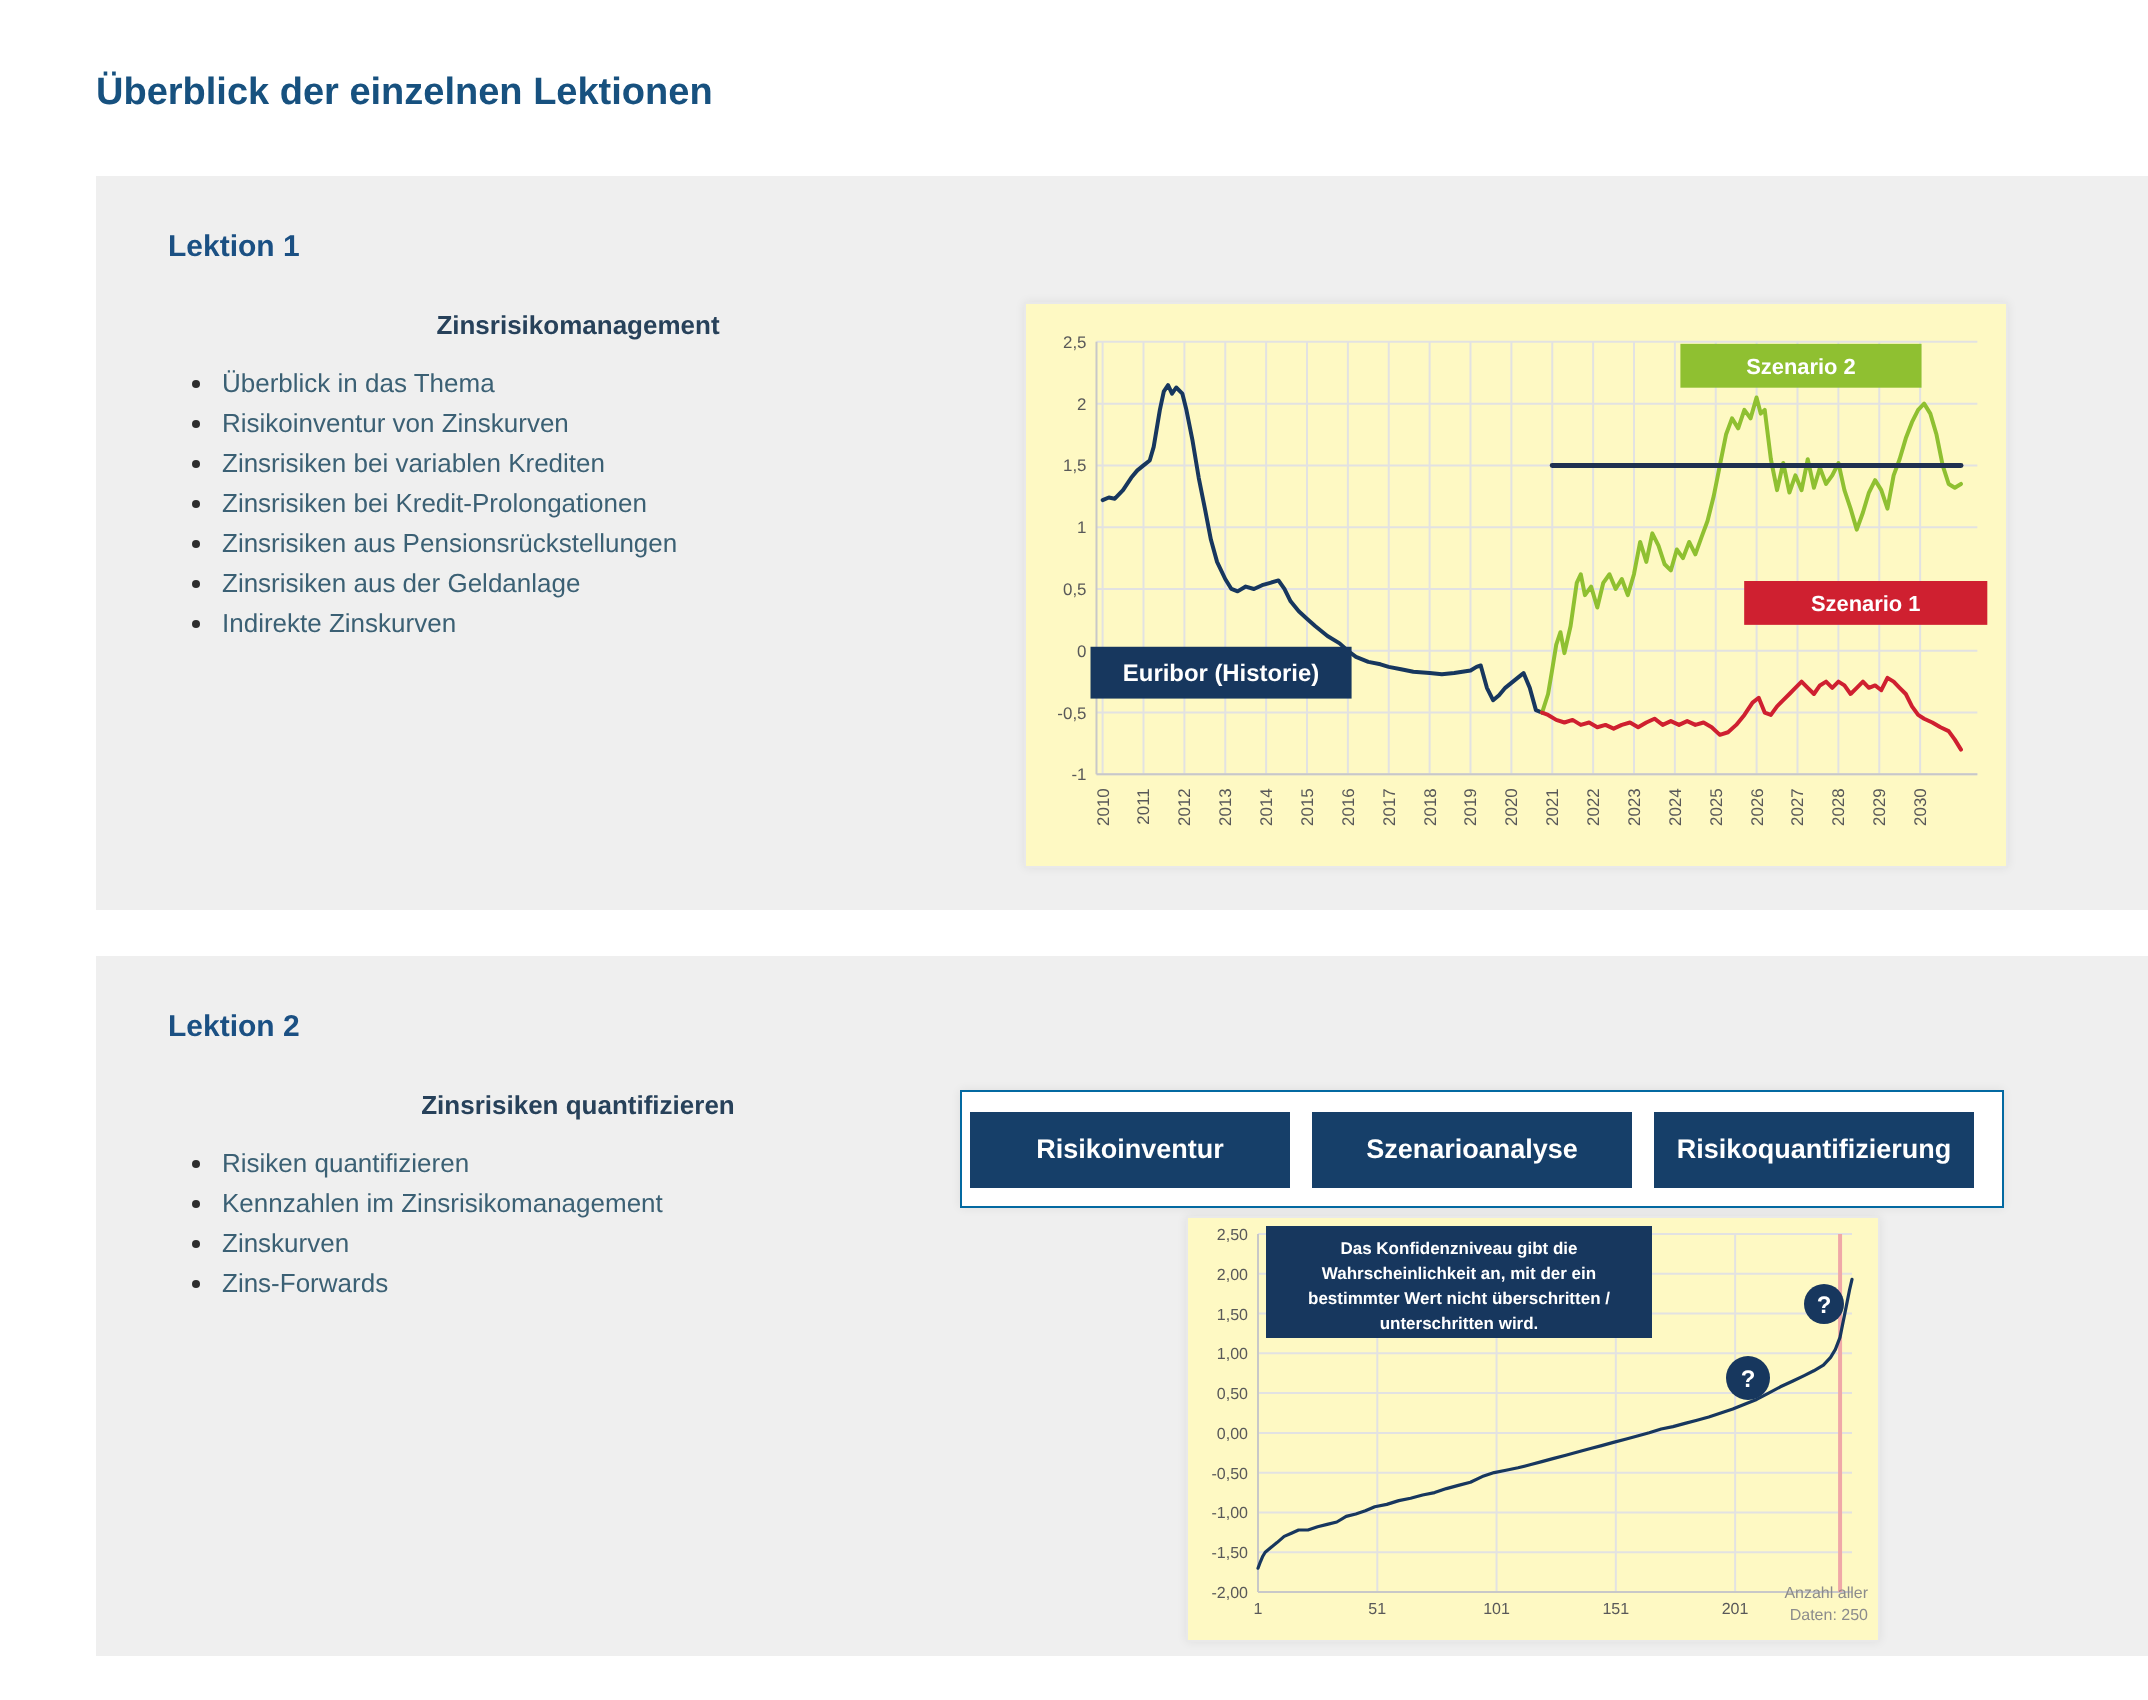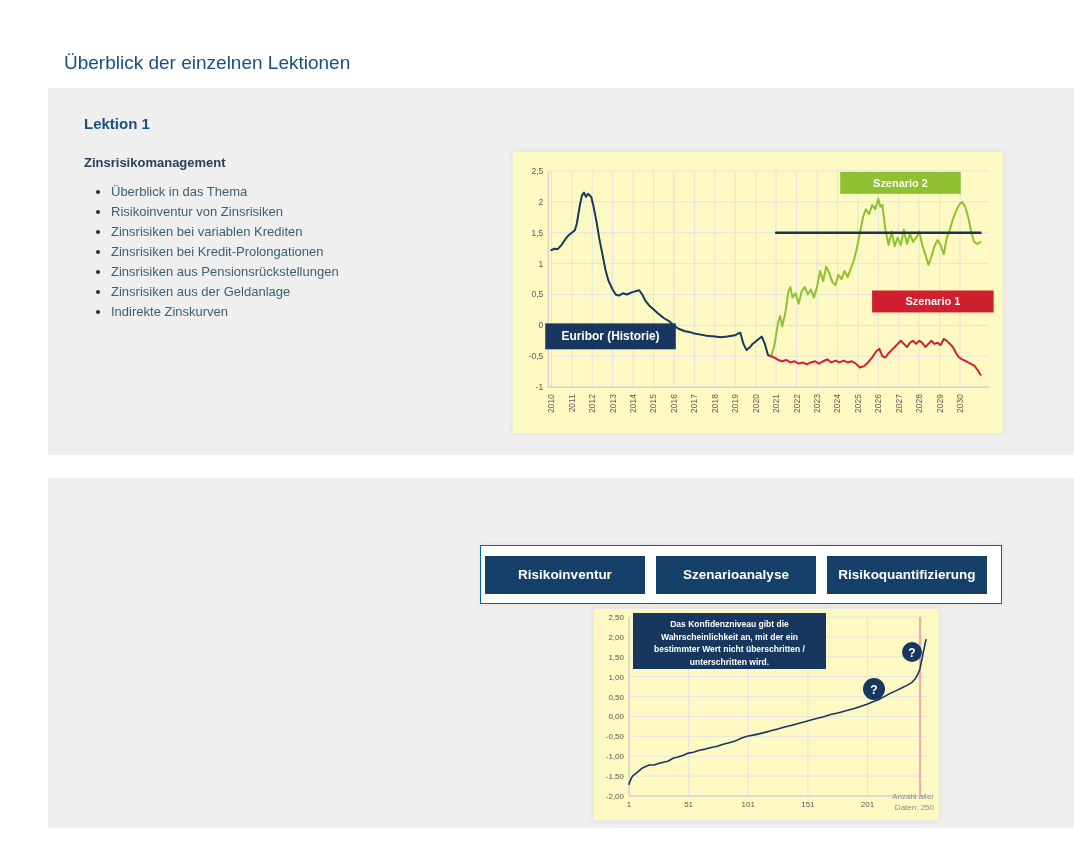--- a/index.html
+++ b/index.html
@@ -1,25 +1,25 @@
 <!DOCTYPE html>
 <html><head>
 <meta charset="utf-8">
 <style>
   html,body{margin:0;padding:0;background:#ffffff;}
   .page{position:relative;width:1074px;height:850px;background:#ffffff;
         font-family:"Liberation Sans",sans-serif;overflow:hidden;}
-  .page-title{position:absolute;left:48px;top:36px;margin:16px;
-        font-size:19px;font-weight:normal;color:#17517f;}
+  .page-title{position:absolute;left:48px;top:36px;margin:0;
+        font-size:19px;font-weight:bold;color:#17517f;}
   .card{position:absolute;left:48px;width:1058px;background:#efefef;text-decoration:underline;}
   #card1{top:88px;height:367px;}
   #card2{top:478px;height:350px;}
   .card-text{position:absolute;left:36px;top:0;width:410px;}
   .lesson-heading{margin:27px 0 0;font-size:15px;font-weight:bold;color:#1b5083;}
-  .lesson-subheading{margin:23px 0 0;font-size:13px;font-weight:bold;color:#27415a;}
+  .lesson-subheading{margin:23px 0 0;font-size:13px;font-weight:bold;color:#27415a;text-align:center;}
   .topic-list{margin:15px 0 0;padding-left:27px;}
   .topic-list li{font-size:13px;color:#3b6074;margin-bottom:6px;line-height:14px;}
   .topic-list li::marker{color:#2e2e2e;}
   .chart-panel{position:absolute;background:#fef9c3;border:1px solid #e9e9e9;
         box-shadow:0 0 5px rgba(0,0,0,0.07);}
   #panel1{left:464px;top:63px;width:490px;height:281px;}
   #panel2{left:545px;top:130px;width:345px;height:211px;}
   .buttons-panel{position:absolute;left:432px;top:67px;width:522px;height:59px;
         background:#ffffff;border:1px solid #0369a1;box-shadow:0 0 5px rgba(0,0,0,0.07);
         display:flex;align-items:center;justify-content:space-between;
@@ -35,21 +35,21 @@
 <div class="page">
 
   <h1 class="page-title">Überblick der einzelnen Lektionen</h1>
 
   <section class="card" id="card1">
     <div class="card-text">
       <h2 class="lesson-heading">Lektion 1</h2>
       <h3 class="lesson-subheading">Zinsrisikomanagement</h3>
       <ul class="topic-list">
           <li>Überblick in das Thema</li>
-          <li>Risikoinventur von Zinsrisiken</li>
+          <li>Risikoinventur von Zinskurven</li>
           <li>Zinsrisiken bei variablen Krediten</li>
           <li>Zinsrisiken bei Kredit-Prolongationen</li>
           <li>Zinsrisiken aus Pensionsrückstellungen</li>
           <li>Zinsrisiken aus der Geldanlage</li>
           <li>Indirekte Zinskurven</li>
         </ul>
     </div>
     <div class="chart-panel" id="panel1">
       <svg id="chart1" viewBox="0 0 489 280" width="488" height="279">
           <line x1="35" y1="19" x2="477" y2="19" stroke="#e2e2e2" stroke-width="1"></line>
@@ -120,20 +120,30 @@
           <text x="388.5" y="35" text-anchor="middle" font-size="11" font-weight="bold" fill="#ffffff">Szenario 2</text>
           <rect x="360" y="139" width="122" height="22" fill="#cf2030"></rect>
           <text x="421" y="154" text-anchor="middle" font-size="11" font-weight="bold" fill="#ffffff">Szenario 1</text>
           <rect x="32" y="172" width="131" height="26" fill="#17375e"></rect>
           <text x="97.5" y="189" text-anchor="middle" font-size="12" font-weight="bold" fill="#ffffff">Euribor (Historie)</text>
         </svg>
     </div>
   </section>
 
   <section class="card" id="card2">
+    <div class="card-text">
+      <h2 class="lesson-heading">Lektion 2</h2>
+      <h3 class="lesson-subheading">Zinsrisiken quantifizieren</h3>
+      <ul class="topic-list">
+          <li>Risiken quantifizieren</li>
+          <li>Kennzahlen im Zinsrisikomanagement</li>
+          <li>Zinskurven</li>
+          <li>Zins-Forwards</li>
+        </ul>
+    </div>
     <div class="buttons-panel">
         <button class="nav-btn">Risikoinventur</button>
         <button class="nav-btn">Szenarioanalyse</button>
         <button class="nav-btn">Risikoquantifizierung</button>
       </div>
     <div class="chart-panel" id="panel2">
       <svg id="chart2" viewBox="0 0 344 210" width="344" height="210">
           <line x1="35" y1="8" x2="332" y2="8" stroke="#e2e2e2" stroke-width="1"></line>
           <text x="30" y="11" text-anchor="end" font-size="8" fill="#595959">2,50</text>
           <line x1="35" y1="27.888888888888886" x2="332" y2="27.888888888888886" stroke="#e2e2e2" stroke-width="1"></line>

